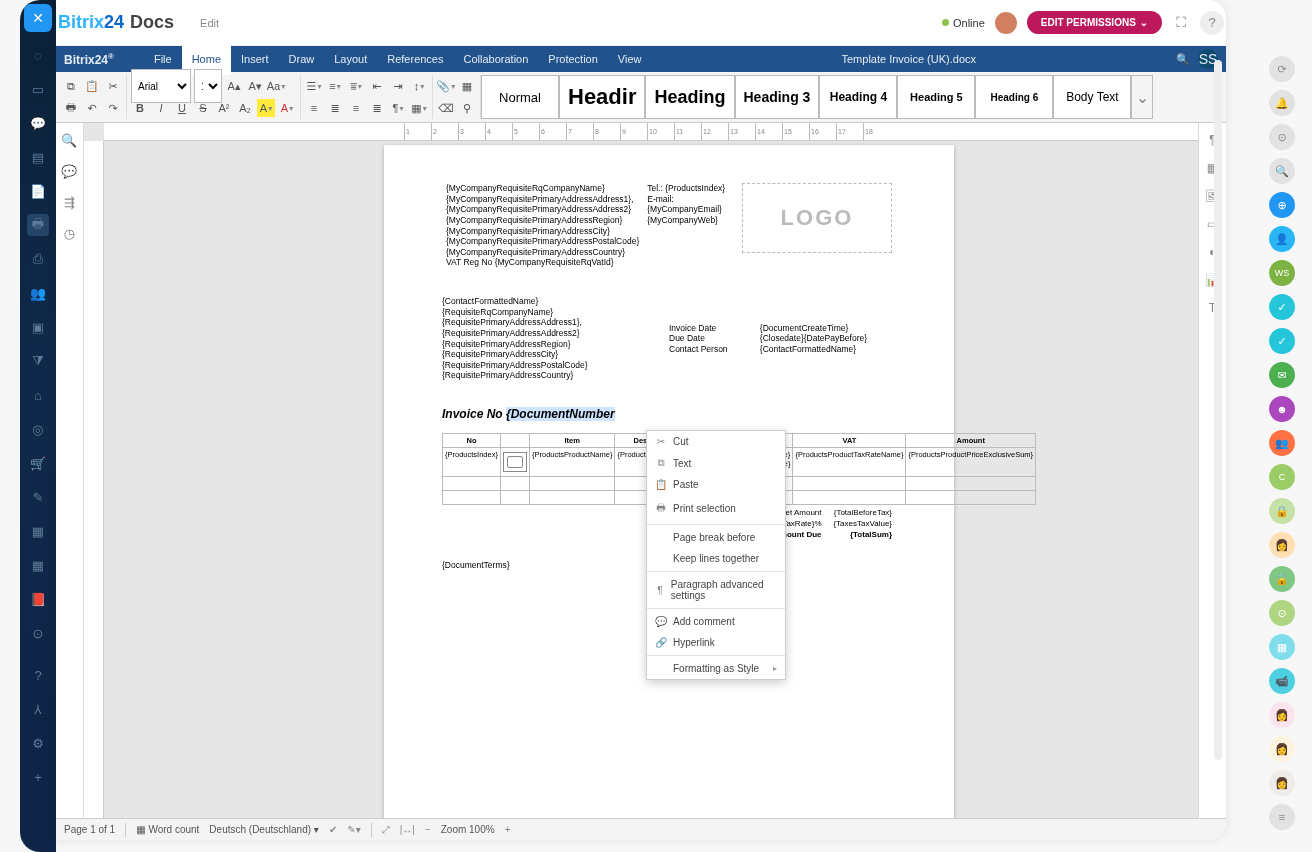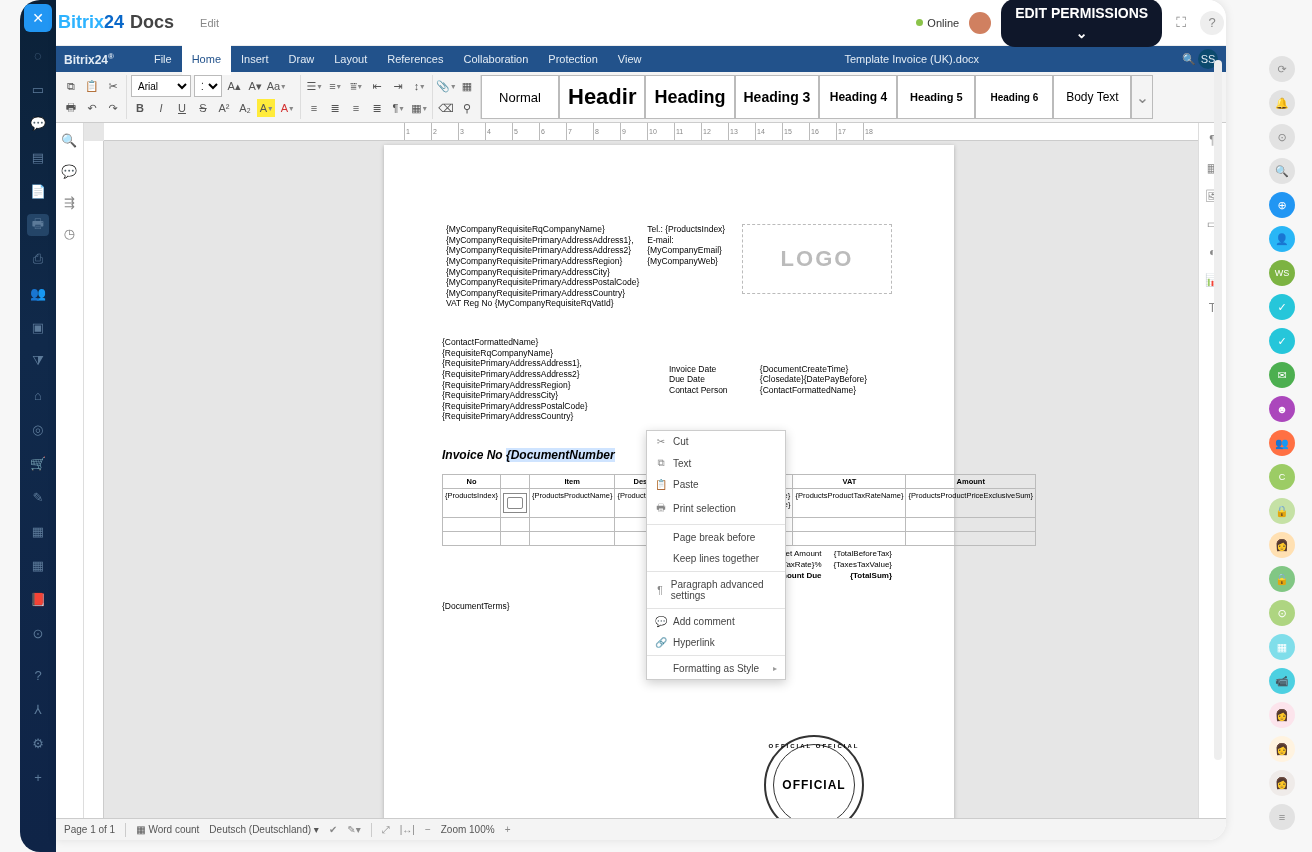--- a/index.html
+++ b/index.html
@@ -14,59 +14,59 @@
 
 
 .topbar { height:46px; background:#fff; display:flex; align-items:center; padding:0 2px; border-bottom:1px solid #eee; border-top-right-radius:18px;}
 .brand { font-weight:bold; font-size:18px; }
 .brand .b1{color:#2eb3ff;} .brand .b2{color:#0a68c9;} .brand .d{color:#444; margin-left:6px; font-weight:600;}
 .topbar .edit { margin-left:26px; font-size:11px; color:#888;}
 .topbar .spacer{flex:1;}
 .online-dot{width:7px;height:7px;border-radius:50%;background:#8bc34a;margin-right:4px;}
 .online-txt{font-size:11px;color:#333;margin-right:10px;}
 .avatar{width:22px;height:22px;border-radius:50%;background:#d08060;margin-right:10px;}
-.btn-perm{background:#0f172a;color:#fff;font-size:14px;font-weight:bold;padding:6px 14px;border-radius:14px;display:flex;align-items:center;gap:4px;flex-direction:column;}
+.btn-perm{background:#be185d;color:#fff;font-size:10px;font-weight:bold;padding:6px 14px;border-radius:14px;display:flex;align-items:center;gap:4px;}
 .expand-ic,.help-ic{color:#888;font-size:14px;margin-left:14px;}
 .help-ic{width:24px;height:24px;border-radius:50%;background:#eee;display:flex;align-items:center;justify-content:center;font-size:13px;}
 
 
 .menubar{height:26px;background:#22528b;display:flex;align-items:center;padding:0 8px;color:#e3ecf5;font-size:11px;}
 .menubar .logo{font-weight:bold;font-size:12px;margin-right:30px;}
 .menubar .logo sup{font-size:8px;}
 .menubar .itm{padding:0 10px;height:32px;display:flex;align-items:center;cursor:pointer;}
 .menubar .itm.active{background:#fff;color:#22528b;}
 .menubar .fname{flex:1;text-align:center;font-size:11px;}
 .menubar .right-ic{margin-left:8px;width:18px;color:#cfe0f2;text-align:center;}
-.menubar .ssbadge{width:20px;height:20px;border-radius:50%;background:#0c4a6e;display:flex;align-items:center;justify-content:center;font-size:11px;}
+.menubar .ssbadge{width:20px;height:20px;border-radius:50%;background:#0c4a6e;display:flex;align-items:center;justify-content:center;font-size:14px;margin-left:6px;}
 
 
 .toolbars{background:#f4f4f4;border-bottom:1px solid #ccc;padding:3px 2px;display:flex;}
 .tbcol{display:flex;flex-direction:column;justify-content:center;border-right:1px solid #ddd;padding:0 4px;}
 .tbrow{display:flex;align-items:center;gap:3px;height:22px;}
 .tbbtn{width:18px;height:18px;display:flex;align-items:center;justify-content:center;color:#555;font-size:11px;cursor:pointer;border:1px solid transparent;}
-.sel{height:22px;font-size:10px;border:1px solid #bbb;background:#fff;padding:0 2px;}
+.sel{height:34px;font-size:10px;border:1px solid #bbb;background:#fff;padding:0 2px;}
 .dd{font-size:8px;color:#888;margin-left:1px;}
 .styles{display:flex;flex:1;align-items:stretch;}
 .stylebox{border:1px solid #bbb;padding:4px 8px;height:44px;display:flex;align-items:center;justify-content:center;min-width:78px;background:#fff;}
 .stylebox.normal{font-size:13px;} .stylebox.h1{font-size:22px;font-weight:bold;} .stylebox.h2{font-size:18px;font-weight:bold;} .stylebox.h3{font-size:14px;font-weight:bold;} .stylebox.h4{font-size:12px;font-weight:bold;} .stylebox.h5{font-size:11px;font-weight:bold;} .stylebox.h6{font-size:10px;font-weight:bold;} .stylebox.bt{font-size:12px;}
 .styles .more{width:22px;border:1px solid #bbb;display:flex;align-items:center;justify-content:center;color:#888;}
 
 
 .editor-area{display:flex;height:calc(100% - 46px - 26px - 50px - 22px);}
 .lefticons{width:28px;background:#fff;border-right:1px solid #ddd;display:flex;flex-direction:column;align-items:center;padding-top:10px;gap:16px;color:#888;font-size:13px;}
 .canvas-wrap{flex:1;background:#e6e6e6;position:relative;overflow:hidden;}
 .hruler{height:18px;background:#fff;border-bottom:1px solid #ccc;margin-left:20px;position:relative;font-size:7px;color:#888;}
 .hruler .marks{position:absolute;left:300px;top:0;height:100%;display:flex;}
 .hruler .mk{width:27px;border-left:1px solid #bbb;padding-left:1px;line-height:18px;}
 .vruler{position:absolute;left:0;top:18px;width:20px;bottom:0;background:#fff;border-right:1px solid #ccc;}
 .page{position:absolute;left:300px;top:22px;width:570px;height:800px;background:#fff;box-shadow:0 1px 4px rgba(0,0,0,.25);}
 .rside{width:28px;background:#fff;border-left:1px solid #ddd;display:flex;flex-direction:column;align-items:center;padding-top:10px;gap:14px;color:#888;font-size:12px;}
 
 
-.doc{padding:79px 58px;font-size:8.5px;color:#000;}
+.doc{padding:38px 58px;font-size:8.5px;color:#000;}
 .doc table{border-collapse:collapse;width:100%;}
 .hdrblk td{vertical-align:top;padding:0 4px;}
 .hdrblk{margin-bottom:28px;}
 .logoBox{border:1px dashed #bbb;width:150px;height:70px;display:flex;align-items:center;justify-content:center;color:#bbb;font-size:22px;font-weight:bold;letter-spacing:2px;float:right;}
 .doc .line{line-height:1.25;}
 .toField{margin-bottom:26px;}
 .invtitle{font-size:12px;font-weight:bold;margin-bottom:12px;font-style:italic;}
 .invtitle .sel-span{background:#cfe4ff;}
 .prodtable{width:100%;border:1px solid #999;font-size:7.5px;}
 .prodtable th,.prodtable td{border:1px solid #bbb;padding:2px;text-align:center;vertical-align:top;}
@@ -379,25 +379,20 @@
             <tr class="bold">
                   <td></td>
                   <td>Amount Due</td>
                   <td>{TotalSum}</td>
                 </tr>
           </tbody>
             </table>
 
           <div style="margin-top:20px" class="line">{DocumentTerms}</div>
         </div>
-        <div class="stamp">
-          <span class="stamp-txt-top">OFFICIAL OFFICIAL</span>
-          <span>OFFICIAL</span>
-
-        </div>
       </div>
     </div>
     <div class="rside">
       <span>¶</span>
       <span>▦</span>
       <span>🖼</span>
       <span>▭</span>
       <span>◐</span>
       <span>📊</span>
       <span>T</span>

